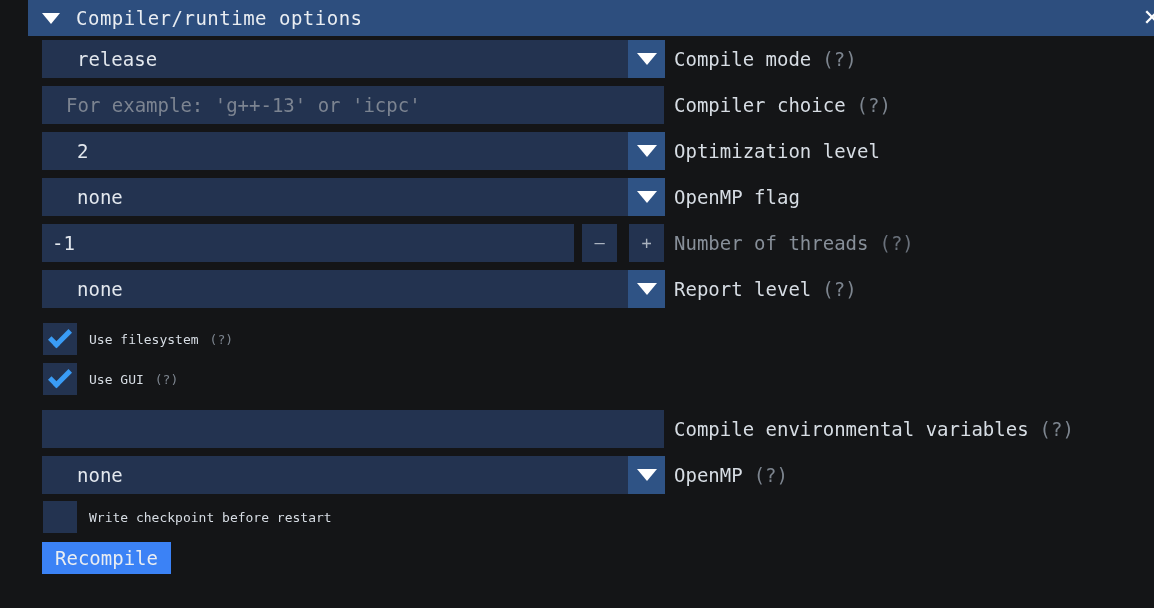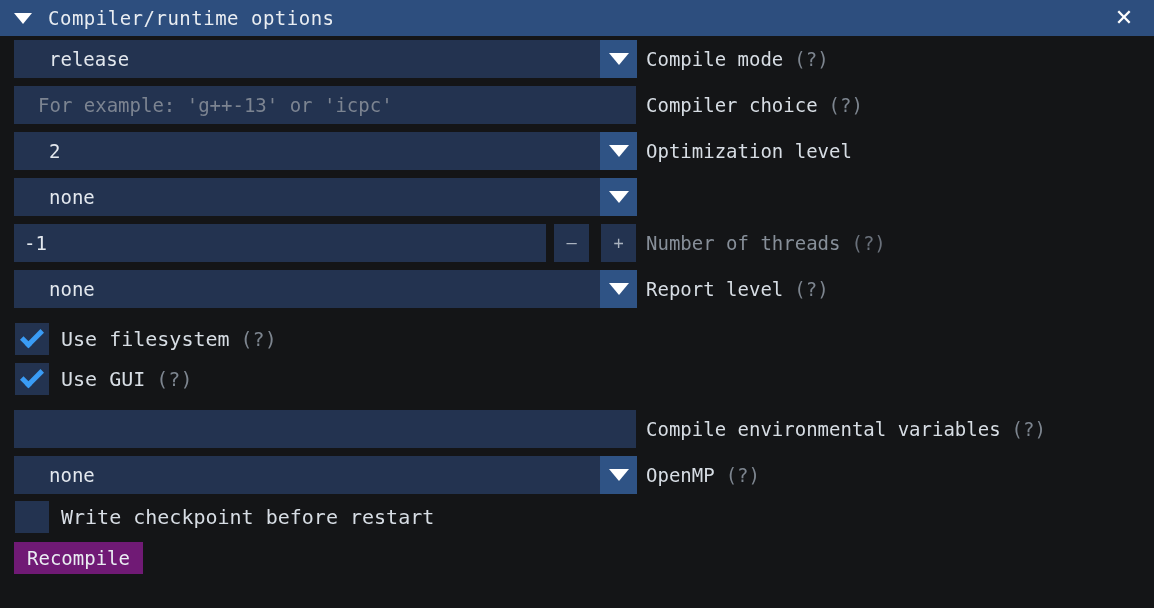--- a/index.html
+++ b/index.html
@@ -12,20 +12,21 @@
     height: 608px;
     overflow: hidden;
     font-family: "DejaVu Sans Mono", "Liberation Mono", monospace;
   }
 
   #panel {
     position: relative;
     width: 1028px;
     height: 608px;
     background: #141517;
+    margin-left: 28px;
   }
 
   
   #titlebar {
     position: absolute;
     left: 0; top: 0;
     width: 1154px; height: 36px;
     background: #2d4e7e;
     display: flex;
     align-items: center;
@@ -170,39 +171,39 @@
     transform: rotate(-45deg) translate(2px, -2px);
     box-sizing: border-box;
   }
   .cbrow .cb-label {
     position: absolute;
     left: 61px; top: 3px;
     height: 32px;
     display: flex;
     align-items: center;
     color: #d7dde4;
-    font-size: 20px;
+    font-size: 13px;
     white-space: nowrap;
   }
   .cbrow .cb-label .help {
     color: #7d858f;
     margin-left: 11px;
   }
 
   
   #action-row {
     position: relative;
     height: 44px;
   }
   #recompile {
     position: absolute;
     left: 14px; top: 4px;
     height: 32px;
     padding: 0 13px;
-    background: #701a75;
+    background: #3b82f6;
     color: #e9edf2;
     font-size: 19px;
     display: flex;
     align-items: center;
     white-space: nowrap;
   }
 
   .spacer-8  { height: 8px; }
   .spacer-6  { height: 6px; }
 </style>
@@ -246,20 +247,23 @@
       <div class="label">
         <span>Optimization level</span>
       </div>
     </div>
 
     <div class="row">
       <div class="control field combo-text">none</div>
       <div class="arrow-btn">
         <div class="tri"></div>
       </div>
+      <div class="label">
+        <span>OpenMP flag</span>
+      </div>
     </div>
 
     <div class="row">
       <div class="control field num-text">-1</div>
       <div class="spin-btn spin-minus">–</div>
       <div class="spin-btn spin-plus">+</div>
       <div class="label disabled">
         <span>Number of threads</span>
         <span class="help">(?)</span>
       </div>

